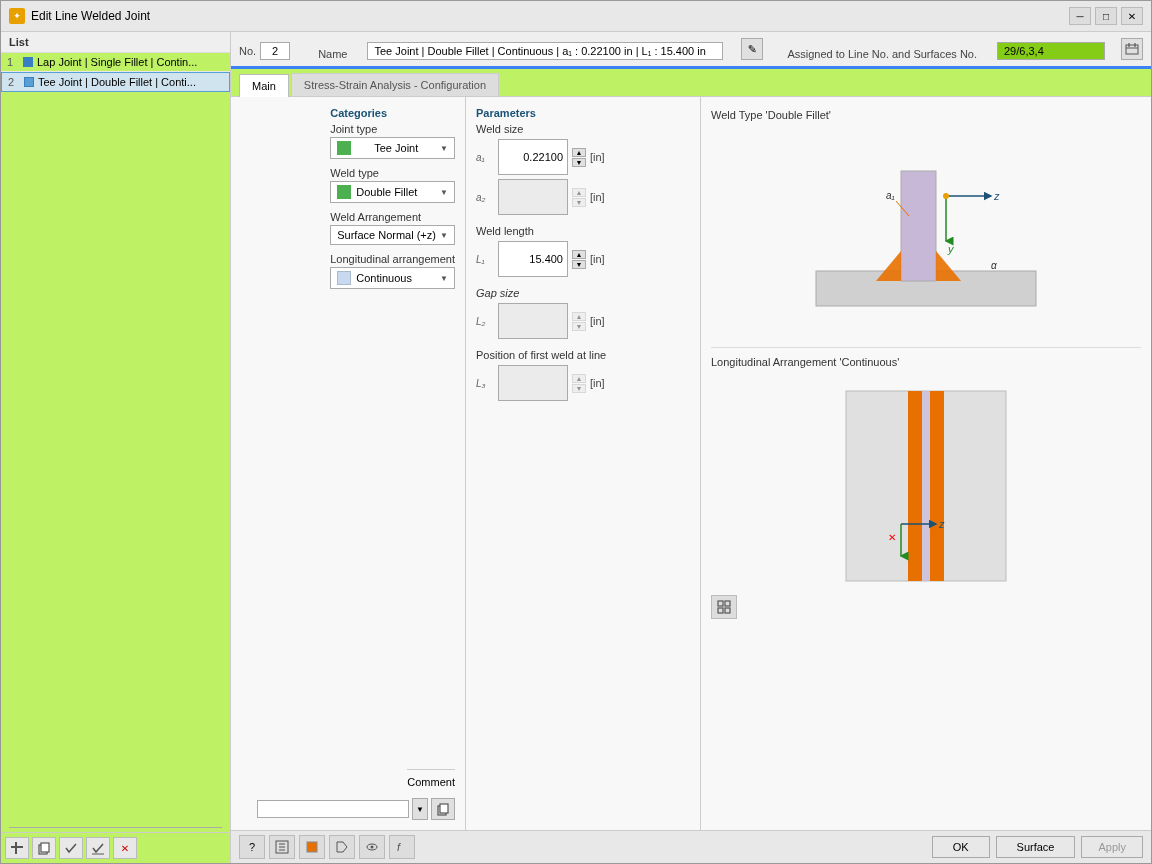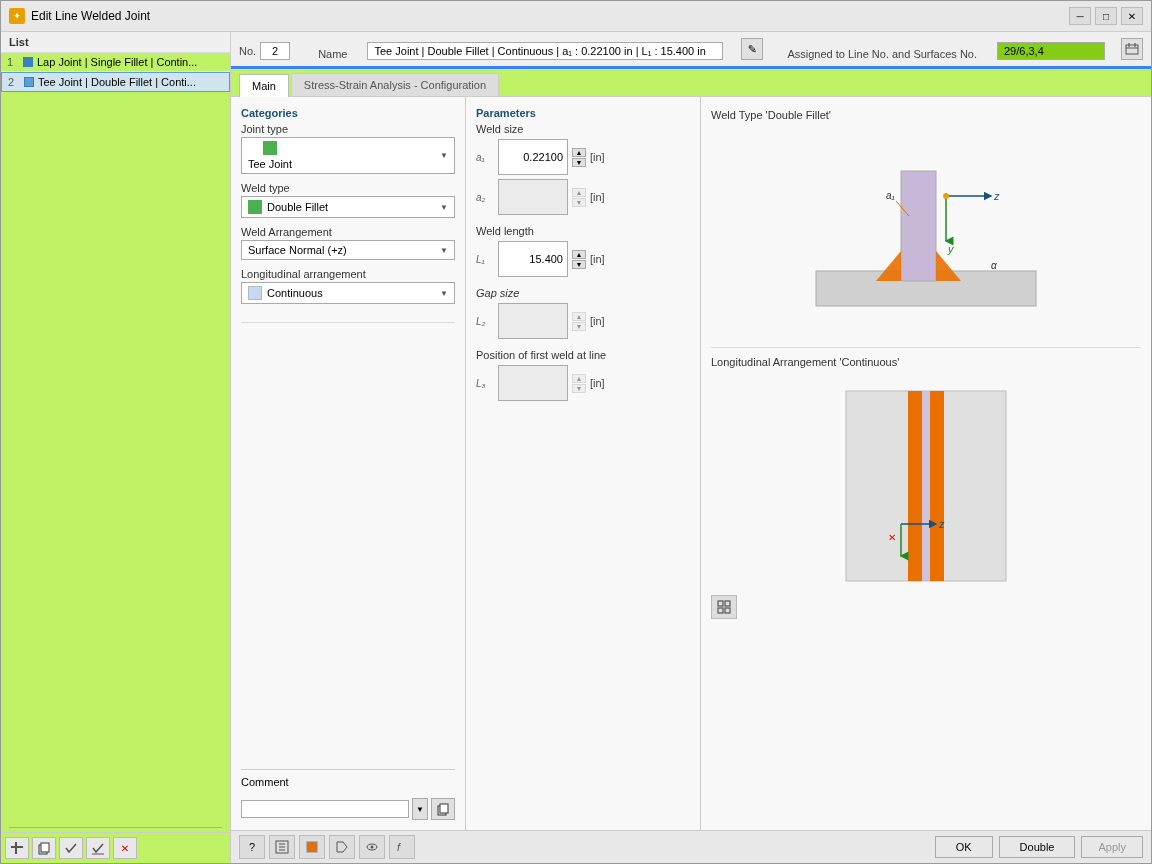--- a/index.html
+++ b/index.html
@@ -248,20 +248,21 @@
 
     
     .form-column {
       width: 235px;
       border-right: 1px solid #ccc;
       background: #f8f8f8;
       padding: 10px;
       display: flex;
       flex-direction: column;
       gap: 10px;
+      align-items: flex-end;
     }
     .section-title {
       font-size: 11px;
       font-weight: 600;
       color: #1a5276;
       margin-bottom: 4px;
     }
     .form-field {
       margin-bottom: 8px;
     }
@@ -527,21 +528,21 @@
 
       <div class="content-area">
 
         <div class="form-column">
           <div>
             <div class="section-title">Categories</div>
 
             <div class="form-field">
               <div class="form-field-label">Joint type</div>
               <div class="select-color-box">
-                <div style="display:flex;align-items:center;gap:3px;flex-direction:column;">
+                <div style="display:flex;align-items:center;gap:23px;">
                   <div class="color-swatch" style="background:#4caf50;"></div>
                   <span>Tee Joint</span>
                 </div>
                 <span class="dropdown-arrow">▼</span>
               </div>
             </div>
 
             <div class="form-field">
               <div class="form-field-label">Weld type</div>
               <div class="select-color-box">
@@ -765,19 +766,19 @@
               </svg>
           </button>
           <button class="footer-btn">
             <svg width="14" height="14" viewBox="0 0 14 14">
                 <text x="2" y="11" font-size="11" fill="#555" font-style="italic">f</text>
               </svg>
           </button>
         </div>
         <div class="footer-right">
           <button class="ok-btn">OK</button>
-          <button class="ok-btn">Double</button>
+          <button class="ok-btn">Surface</button>
           <button class="apply-btn">Apply</button>
         </div>
       </div>
     </div>
   </div>
 </div>
 
 </body></html>

